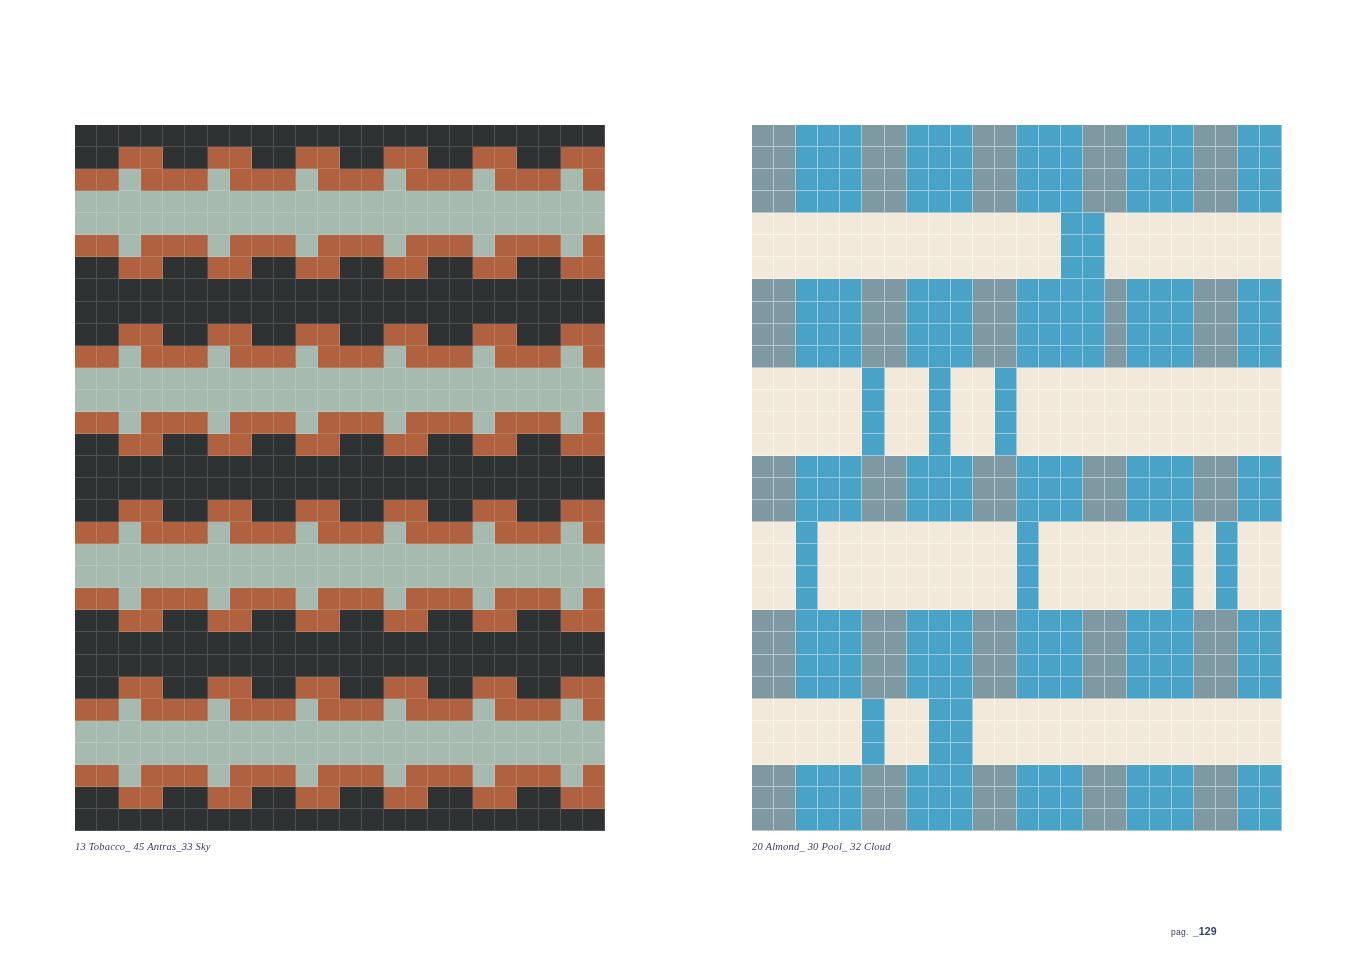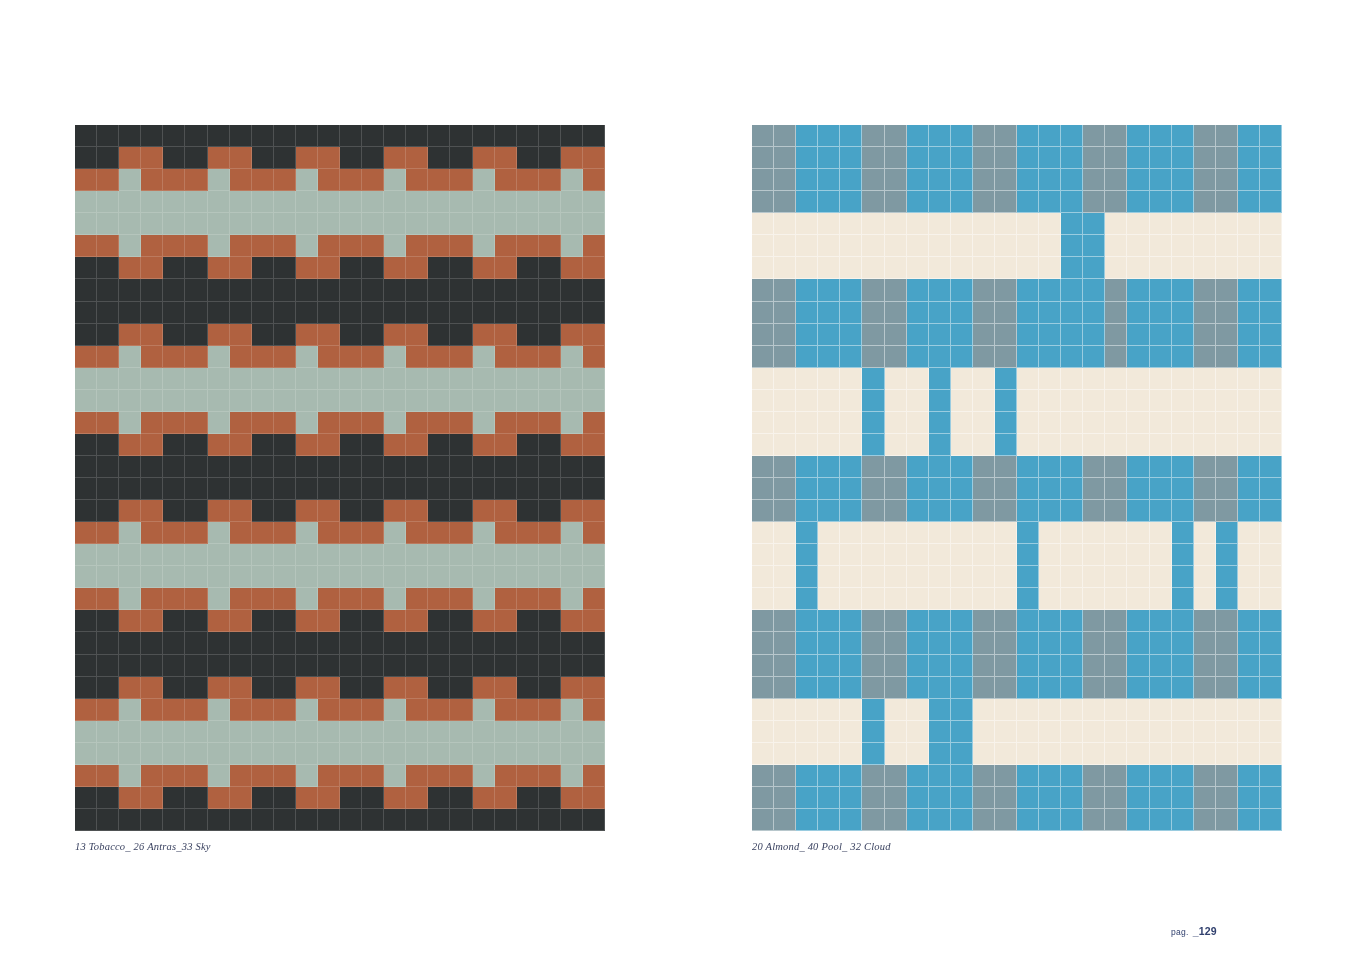--- a/index.html
+++ b/index.html
@@ -1573,19 +1573,19 @@
     <div class="tile" style="background: rgb(127, 153, 162); border-right: 1px solid rgba(255, 255, 255, 0.45); border-bottom: 1px solid rgba(255, 255, 255, 0.45);"></div>
     <div class="tile" style="background: rgb(72, 163, 199); border-right: 1px solid rgba(255, 255, 255, 0.45); border-bottom: 1px solid rgba(255, 255, 255, 0.45);"></div>
     <div class="tile" style="background: rgb(72, 163, 199); border-right: 1px solid rgba(255, 255, 255, 0.45); border-bottom: 1px solid rgba(255, 255, 255, 0.45);"></div>
     <div class="tile" style="background: rgb(72, 163, 199); border-right: 1px solid rgba(255, 255, 255, 0.45); border-bottom: 1px solid rgba(255, 255, 255, 0.45);"></div>
     <div class="tile" style="background: rgb(127, 153, 162); border-right: 1px solid rgba(255, 255, 255, 0.45); border-bottom: 1px solid rgba(255, 255, 255, 0.45);"></div>
     <div class="tile" style="background: rgb(127, 153, 162); border-right: 1px solid rgba(255, 255, 255, 0.45); border-bottom: 1px solid rgba(255, 255, 255, 0.45);"></div>
     <div class="tile" style="background: rgb(72, 163, 199); border-right: 1px solid rgba(255, 255, 255, 0.45); border-bottom: 1px solid rgba(255, 255, 255, 0.45);"></div>
     <div class="tile" style="background: rgb(72, 163, 199); border-right: 1px solid rgba(255, 255, 255, 0.45); border-bottom: 1px solid rgba(255, 255, 255, 0.45);"></div>
   </div>
 
-<div id="caption-left" class="caption">13 Tobacco_ 26 Antras_33 Sky</div>
+<div id="caption-left" class="caption">13 Tobacco_ 45 Antras_33 Sky</div>
 
-<div id="caption-right" class="caption">20 Almond_ 40 Pool_ 32 Cloud</div>
+<div id="caption-right" class="caption">20 Almond_ 30 Pool_ 32 Cloud</div>
 
 <div class="page-label">
   <span class="prefix">pag.</span><span class="num">_129</span>
 </div>
 
 </body></html>

